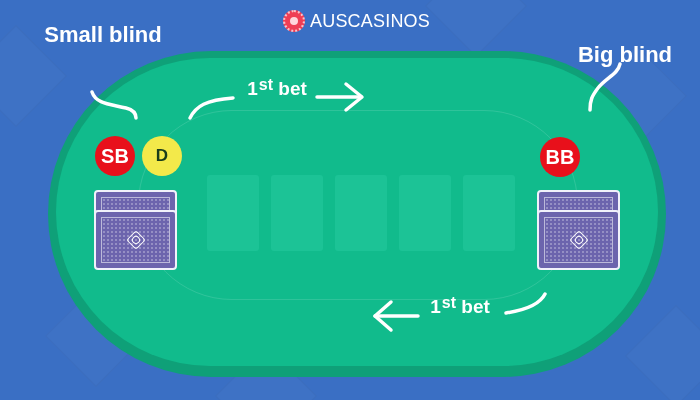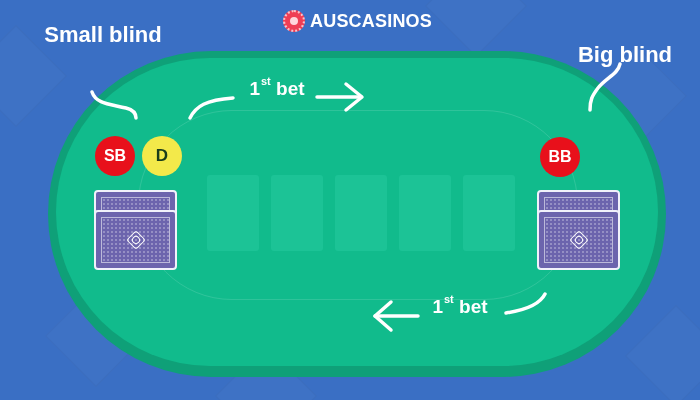--- a/index.html
+++ b/index.html
@@ -12,27 +12,27 @@
     border-radius: 163px; background: #0fa078; }
   .table-felt { position: absolute; left: 56px; top: 58px; width: 602px; height: 308px;
     border-radius: 154px; background: #11bb8c; }
   .felt-line { position: absolute; left: 138px; top: 110px; width: 438px; height: 188px;
     border-radius: 94px; border: 1px solid rgba(255,255,255,0.13); }
   .logo { position: absolute; left: 283px; top: 8px; height: 26px; display: flex; align-items: center; }
   .logo-chip { width: 22px; height: 22px; border-radius: 50%; background: #ef3e55;
     border: 2px dotted #fbc0c8; box-sizing: border-box; position: relative; }
   .logo-chip::after { content: ""; position: absolute; left: 5px; top: 5px; width: 8px; height: 8px;
     border-radius: 50%; background: #ffd6dc; }
-  .logo-text { color: #fff; font-weight: bold; font-size: 18px; margin-left: 5px; letter-spacing: 0.2px; }
+  .logo-text { color: #fff; font-weight: normal; font-size: 18px; margin-left: 5px; letter-spacing: 0.2px; }
   .label { position: absolute; color: #fff; font-weight: bold; text-align: center; line-height: 1.22; }
   .label.big { font-size: 22px; }
   .label.bet { font-size: 19px; }
-  .label sup { font-size: 11px; position: relative; top: -2px; vertical-align: top; margin-left: 1px; margin-top: 44px; }
+  .label sup { font-size: 16px; position: relative; top: -2px; vertical-align: top; margin-left: 1px; margin-top: 44px; }
   .chip { position: absolute; width: 40px; height: 40px; border-radius: 50%;
-    display: flex; align-items: center; justify-content: center; font-weight: bold; font-size: 16px; }
+    display: flex; align-items: center; justify-content: center; font-weight: bold; font-size: 20px; }
   .chip.red { background: #e8101b; color: #fff; }
   .chip.yellow { background: #f3e94a; color: #1a3d1a; font-size: 17px; }
   .card { position: absolute; width: 83px; height: 60px; background: #6c64ad;
     border: 2px solid #f1f1fb; border-radius: 4px; box-sizing: border-box; overflow: hidden; }
   .card .inner { position: absolute; left: 5px; top: 5px; right: 5px; bottom: 5px;
     border: 1px solid rgba(255,255,255,0.55);
     background-image: radial-gradient(rgba(255,255,255,0.28) 0.8px, transparent 0.9px);
     background-size: 4px 4px; }
   .card .emblem { position: absolute; left: 50%; top: 50%; width: 12px; height: 12px;
     margin: -7px 0 0 -7px; border: 1px solid #fff; transform: rotate(45deg); border-radius: 3px; }

